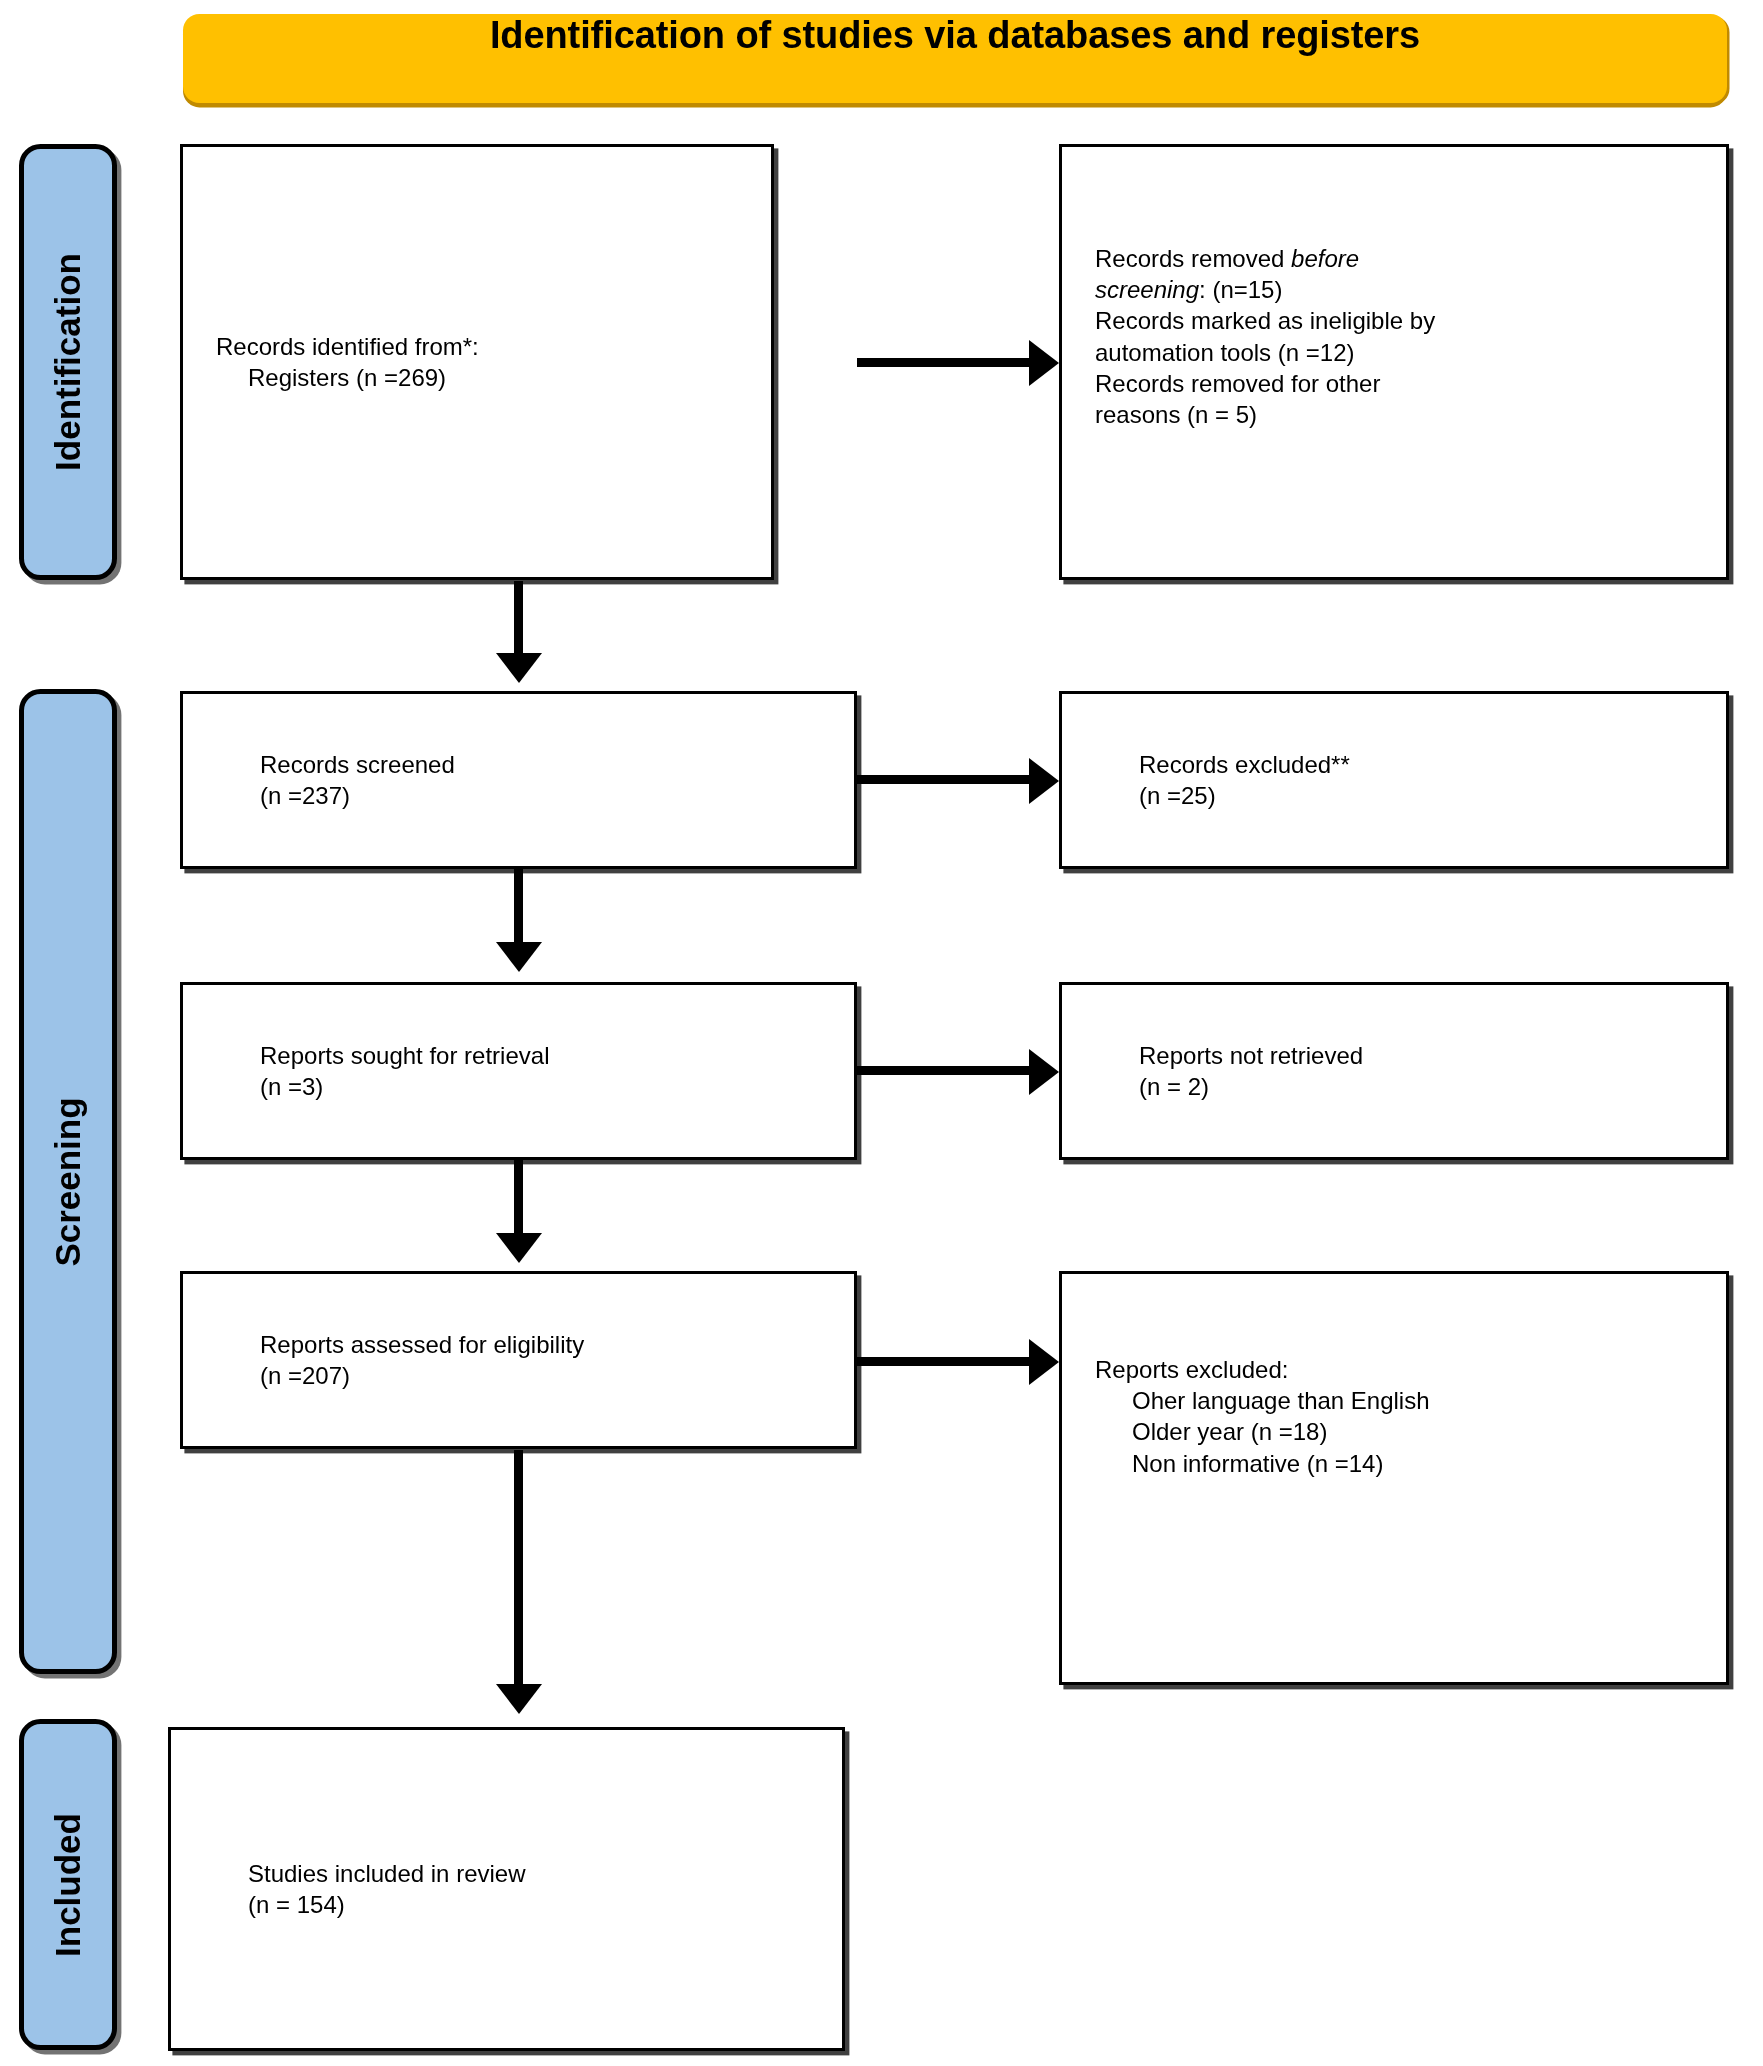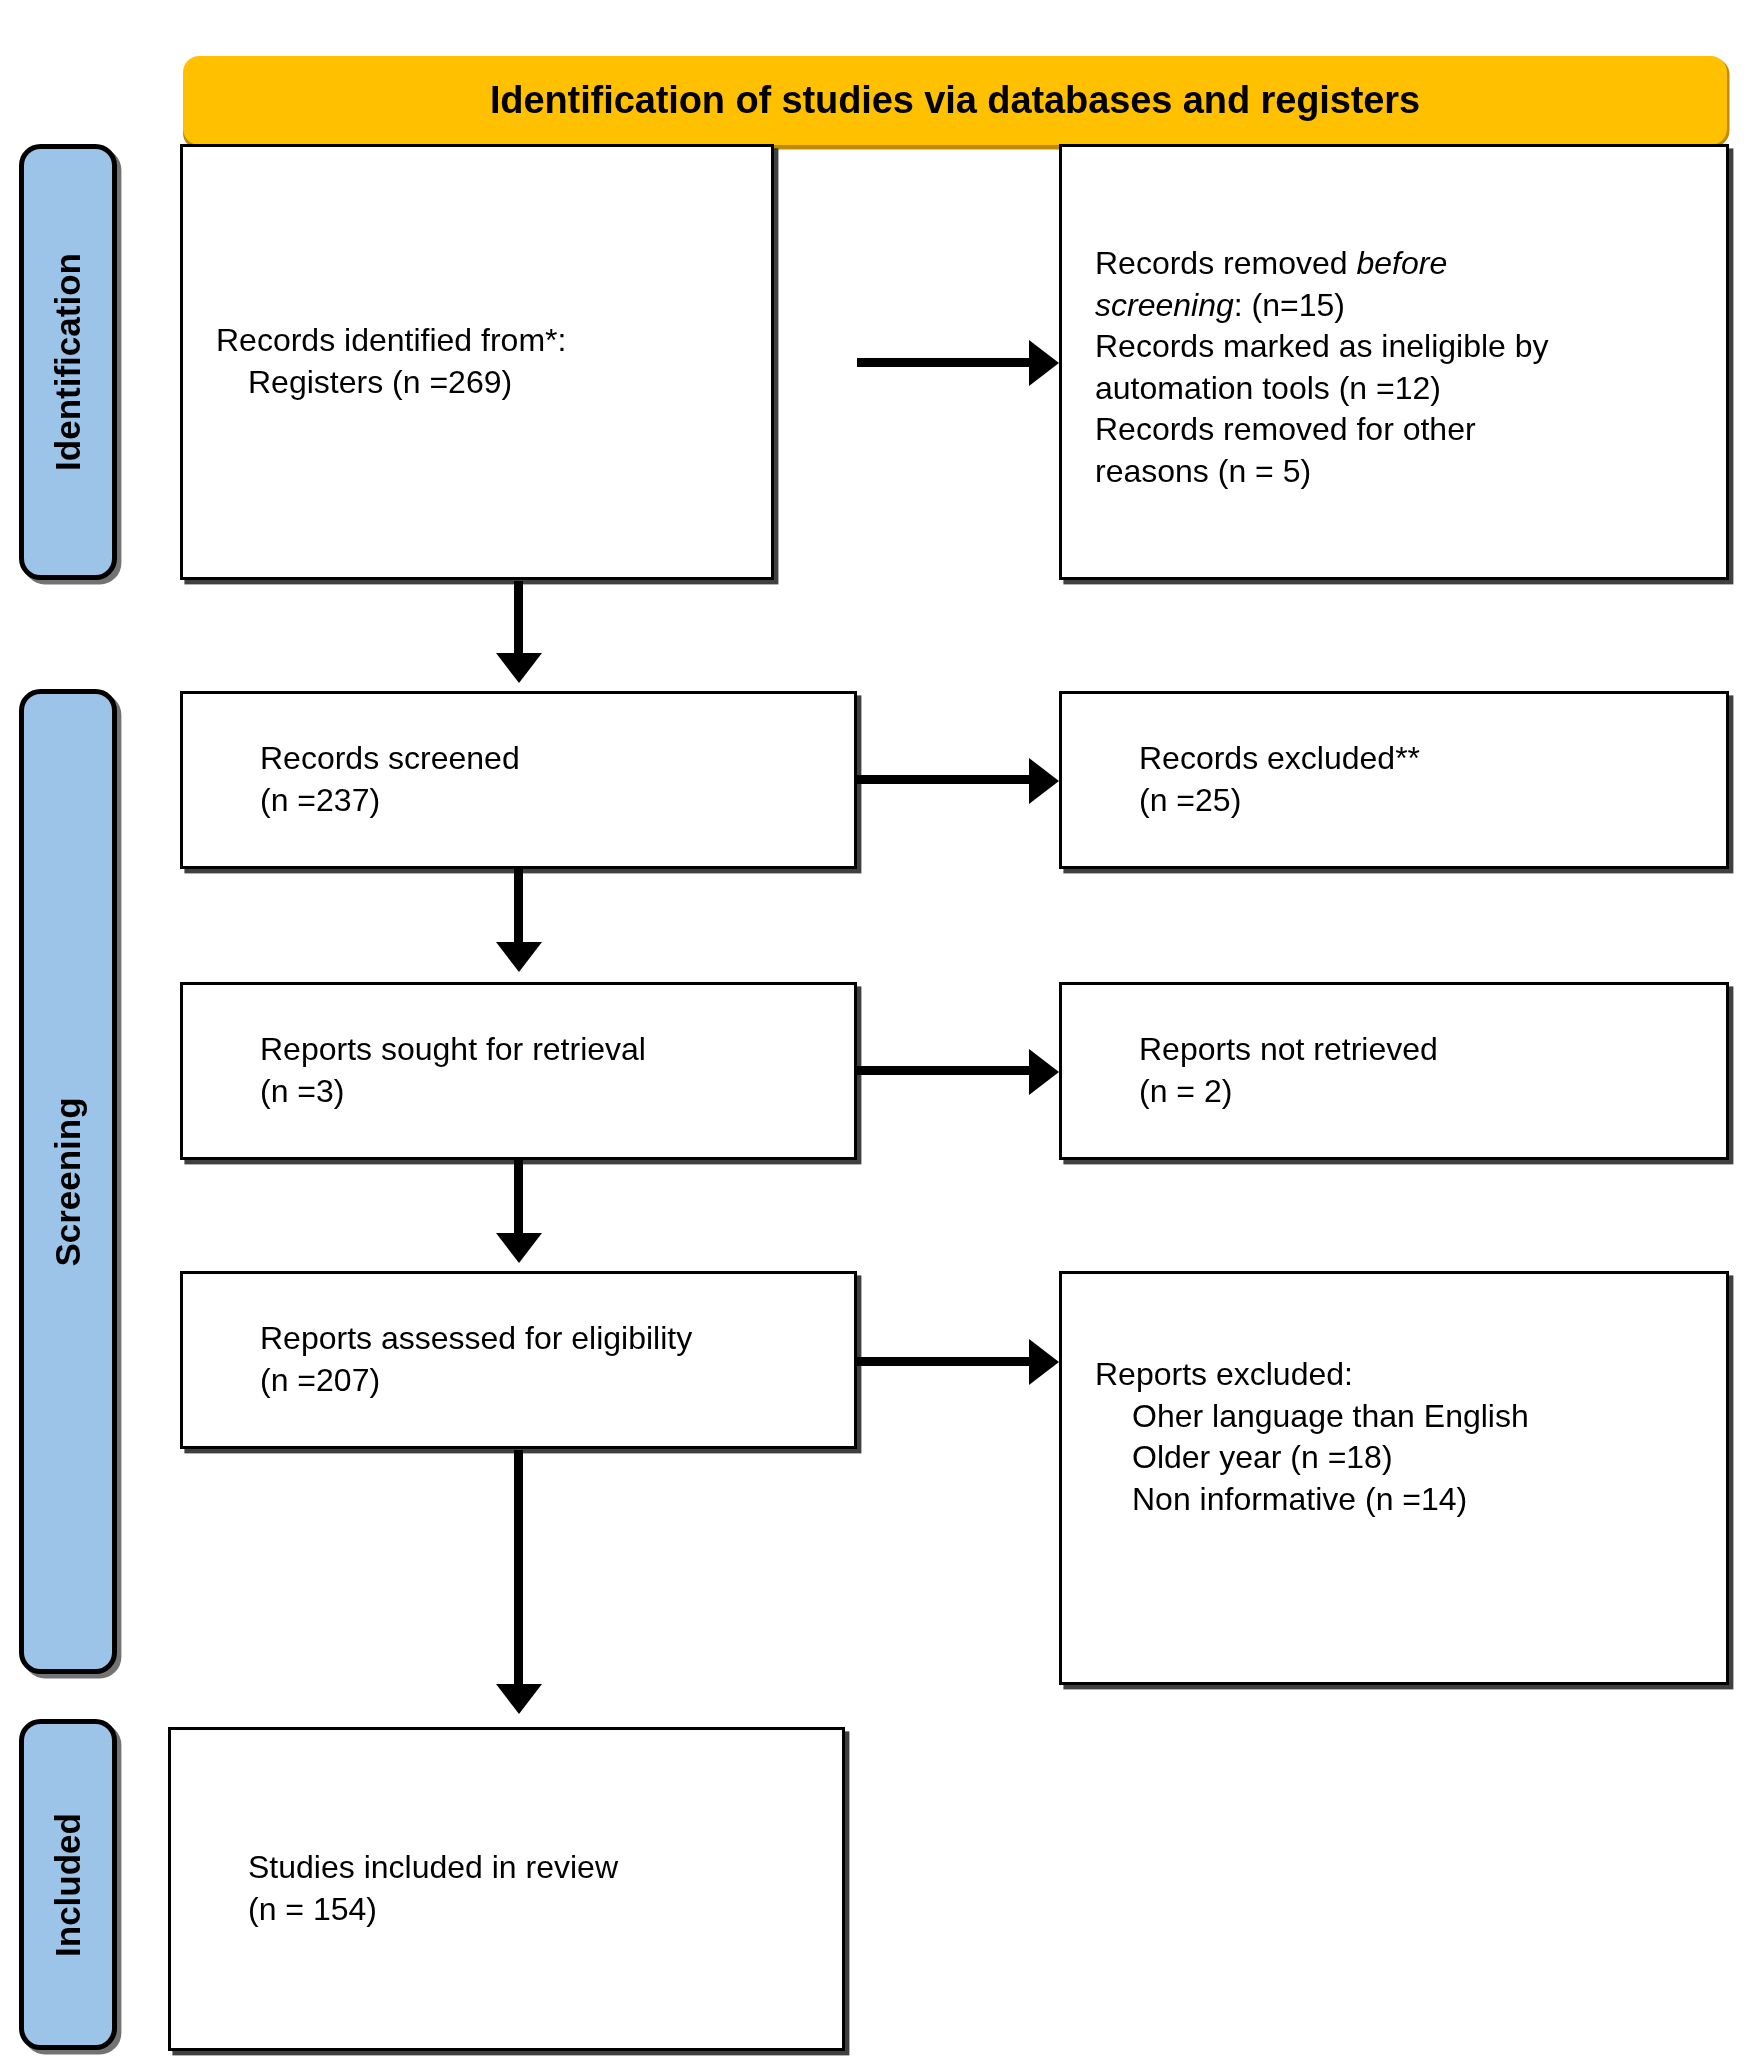--- a/index.html
+++ b/index.html
@@ -15,21 +15,21 @@
   }
 
   
   .header-banner {
     position: absolute;
     left: 183px; top: 14px;
     width: 1544px; height: 89px;
     background: #FFC000;
     border-radius: 16.4px;
     box-shadow: 0 4.4px 0 0 #C08A00, 2.5px 1.9px 0 0 #C08A00;
-    display: flex; align-items: center; justify-content: center; margin-top: 42px;
+    display: flex; align-items: flex-start; justify-content: center;
   }
   .header-title {
     font-size: 38px;
     font-weight: bold;
     color: #000000;
     letter-spacing: -0.1px;
     white-space: nowrap;
   }
 
   
@@ -58,21 +58,21 @@
   .flow-box {
     position: absolute;
     background: #ffffff;
     border: 3.8px solid #000000;
     box-shadow: 4.4px 4.4px 0 0 rgba(0,0,0,0.75);
   }
   .flow-box .box-text {
     position: absolute;
     left: 33px;
     right: 17.7px;
-    font-size: 32px;
+    font-size: 24px;
     line-height: 1.30;
     color: #000000;
     font-weight: normal;
   }
   .flow-box .box-text.vcenter {
     top: 50%;
     transform: translateY(-50%);
     margin-left: 44px;
   }
   .box-text .ital { font-style: italic; }

